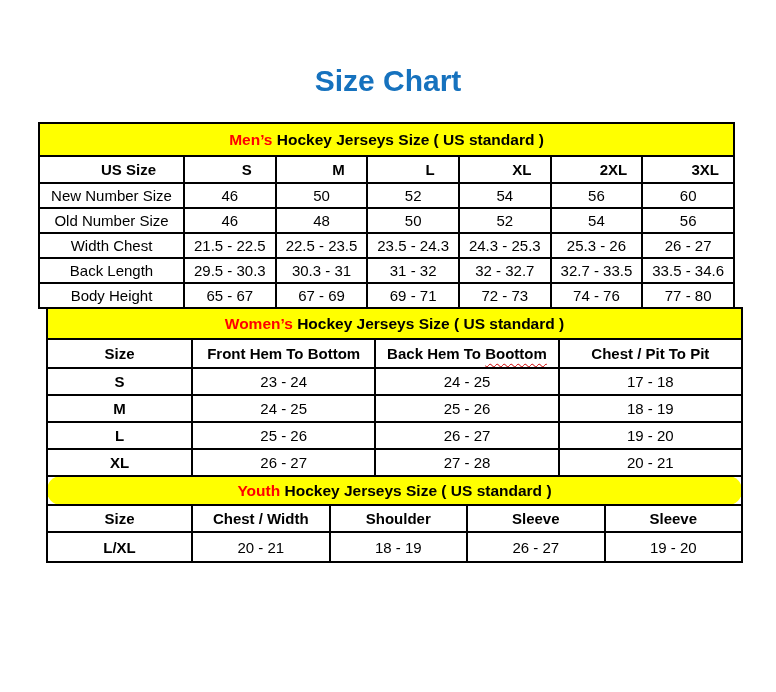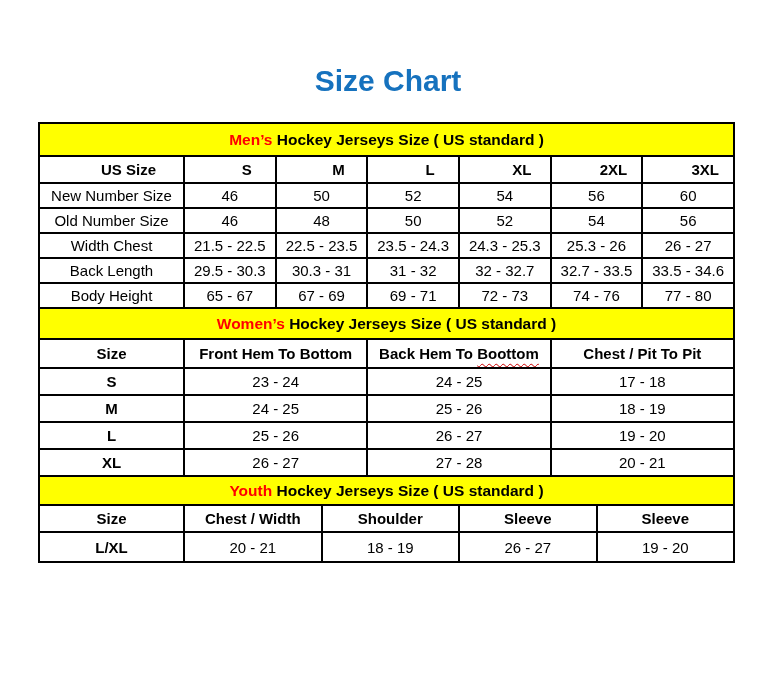--- a/index.html
+++ b/index.html
@@ -28,20 +28,21 @@
   }
   table.size-table {
     border-collapse: collapse;
     table-layout: fixed;
     width: 697px;
     font-size: 15px;
     color: #000;
   }
   table.size-table + table.size-table {
     margin-top: -2px; 
+    margin-left: 8px;
   }
   table.size-table td, table.size-table th {
     border: 2px solid var(--border-color, #000);
     text-align: center;
     vertical-align: middle;
     padding: 0 2px;
     overflow: hidden;
     white-space: nowrap;
   }
   td.banner-cell {
@@ -62,21 +63,21 @@
   tr.data-row td.row-label.bold {
     font-weight: 700;
   }
   
   .mens   td.banner-cell   { height: 31px; }
   .mens   tr.header-row th { height: 25px; padding-left: 36px; }
   .mens   tr.data-row td   { height: 23px; }
   .womens td.banner-cell   { height: 29px; }
   .womens tr.header-row th { height: 27px; }
   .womens tr.data-row td   { height: 25px; }
-  .youth  td.banner-cell   { height: 27px; }
+  .youth  td.banner-cell   { height: 27px; border-radius: 14px; }
   .youth  tr.header-row th { height: 25px; }
   .youth  tr.data-row td   { height: 28px; }
 
   .squiggle {
     text-decoration-line: underline;
     text-decoration-style: wavy;
     text-decoration-color: var(--typo-color, #CC0000);
     text-decoration-thickness: 1px;
     text-underline-offset: 4px;
   }

